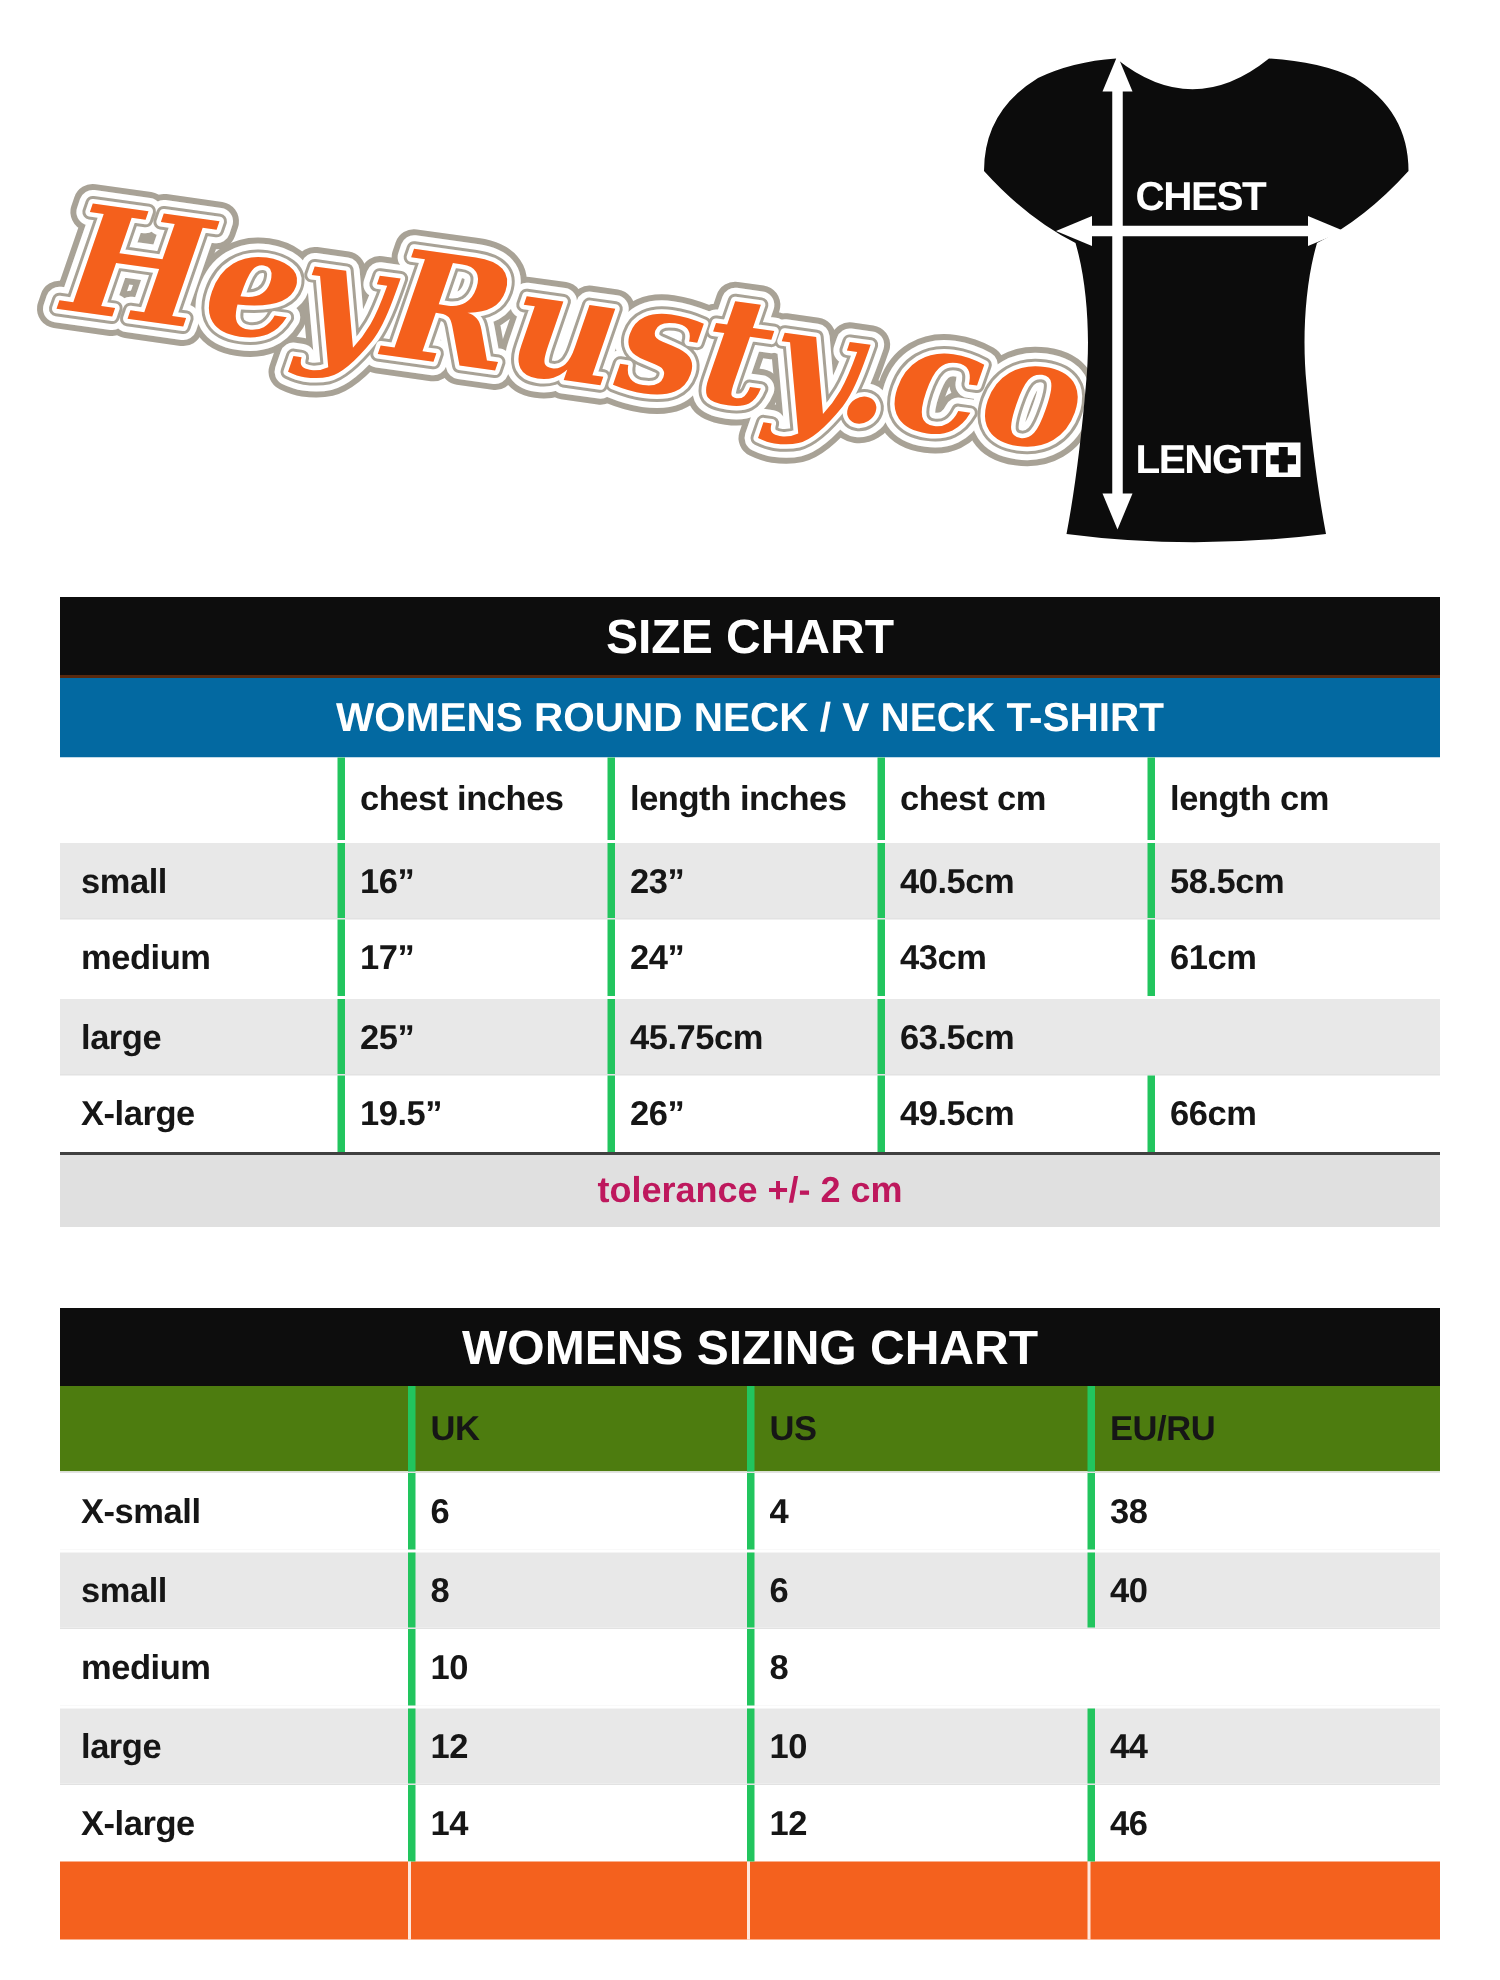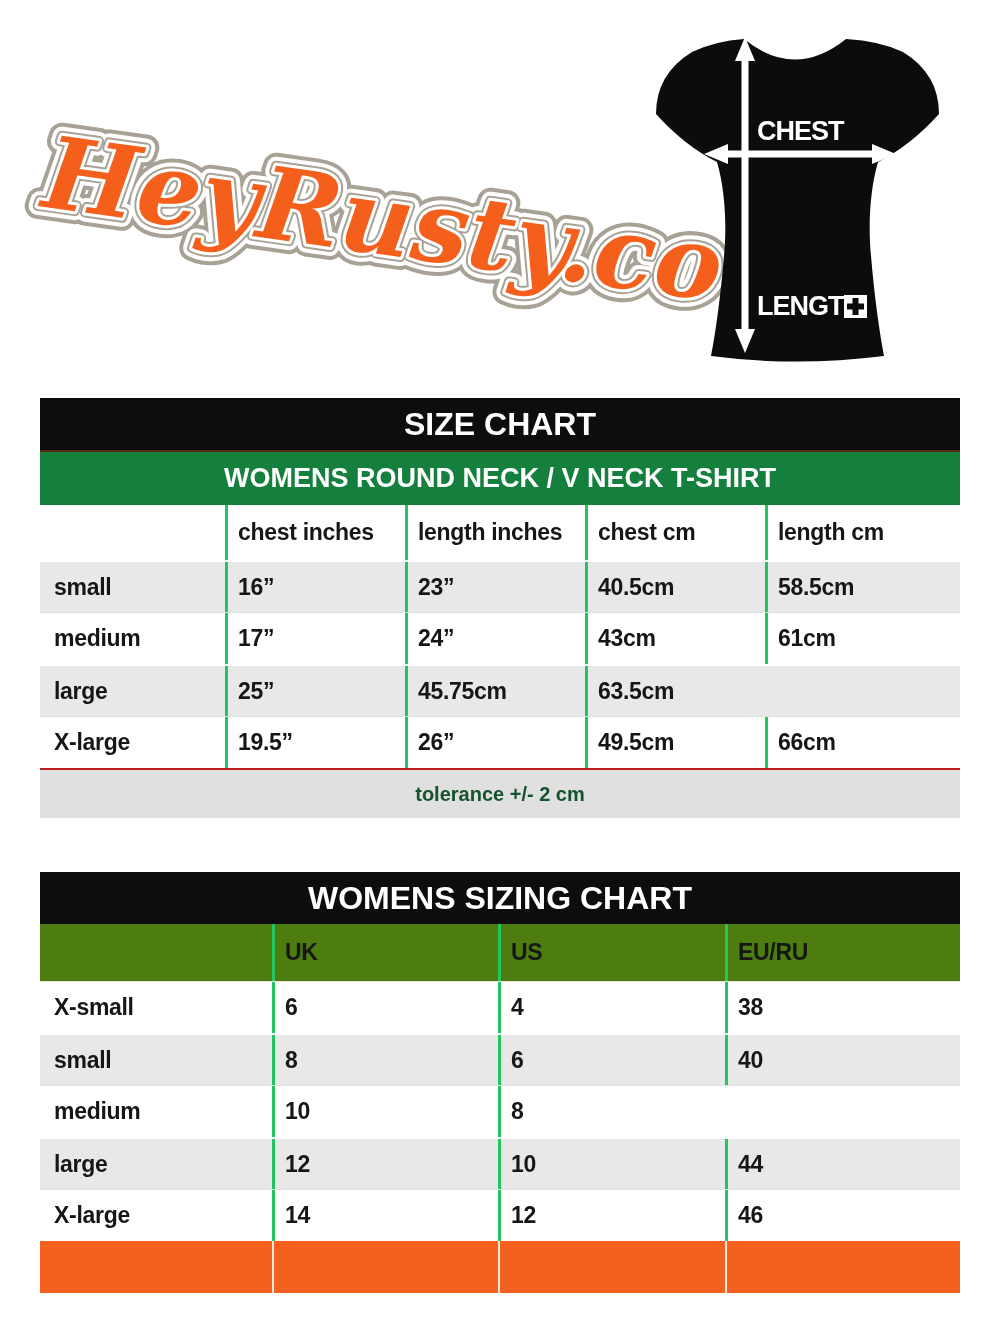--- a/index.html
+++ b/index.html
@@ -28,45 +28,45 @@
     letter-spacing: -1px;
   }
 
   
   .chart-section { position: absolute; left: 40px; width: 920px; }
   .section-size-chart { top: 398px; }
   .section-sizing-chart { top: 872px; }
 
   .bar { display: flex; align-items: center; justify-content: center; color: #fff; font-weight: bold; }
   .bar-black { height: 52px; background: #0d0d0d; font-size: 32px; letter-spacing: 0px; }
-  .bar-orange { height: 55px; background: #15803d; font-size: 27px; border-top: 2px solid #58290e; }
+  .bar-orange { height: 55px; background: #0369a1; font-size: 27px; border-top: 2px solid #58290e; }
 
   .grid-t1 { display: grid; grid-template-columns: 185px 180px 180px 180px 195px; }
   .grid-t2 { display: grid; grid-template-columns: 232px 226px 227px 235px; }
 
   .cell {
     display: flex; align-items: center;
     padding-left: 10px;
     font-weight: bold; font-size: 23px; color: #161616;
-    border-left: 3px solid #22c55e;
+    border-left: 5px solid #22c55e;
     letter-spacing: -0.3px;
     overflow: hidden; white-space: nowrap;
   }
   .cell:first-child { border-left: none; padding-left: 14px; }
 
   .hdr-row-1 { height: 55px; background: #ffffff; }
   .hdr-row-2 { height: 57px; background: #4d7c0f; }
   .data-row { height: 52px; }
   .row-gray  { background: #e8e8e8; border-top: 2px solid #ffffff; }
   .row-white { background: #ffffff; border-top: 1px solid #e2e2e2; }
 
   .tolerance-row {
-    height: 50px; background: #e0e0e0; border-top: 2px solid #b91c1c;
+    height: 50px; background: #e0e0e0; border-top: 2px solid #404040;
     display: flex; align-items: center; justify-content: center;
-    color: #14532d; font-weight: bold; font-size: 20px;
+    color: #be185d; font-weight: bold; font-size: 24px;
   }
 
   .footer-orange { height: 52px; background: #f4611e; }
   .footer-orange .cell { border-left: 2px solid rgba(255,255,255,0.85); }
   .footer-orange .cell:first-child { border-left: none; }
 </style>
 </head>
 <body>
 
 <div class="page">

